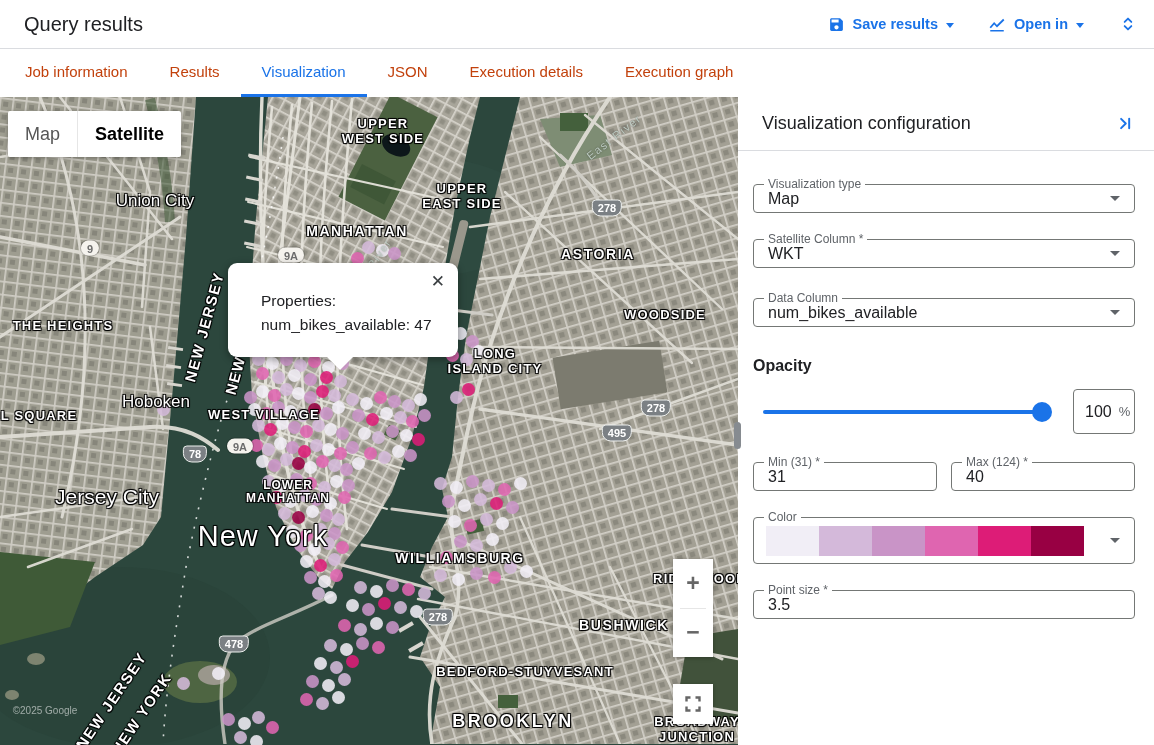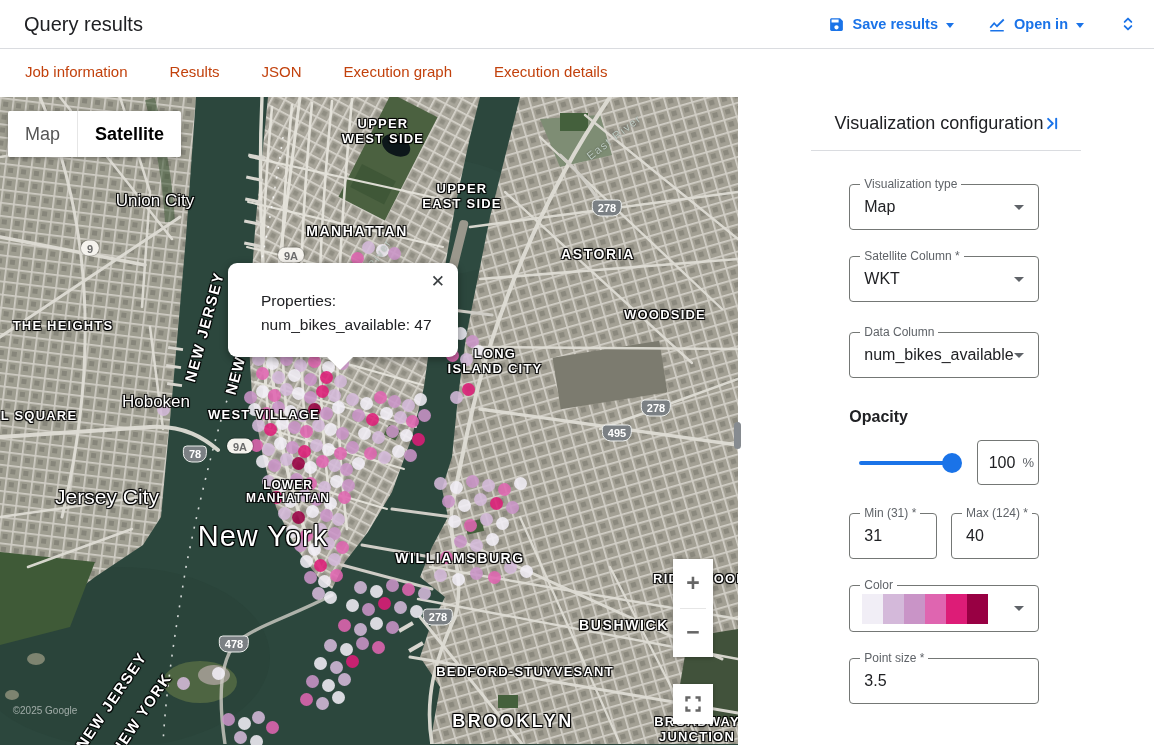--- a/index.html
+++ b/index.html
@@ -57,27 +57,27 @@
   
   .zoomctl { position:absolute; left:673px; top:462px; width:40px; height:98px; background:#fff; box-shadow:0 1px 4px rgba(0,0,0,.3); z-index:4; display:flex; flex-direction:column; }
   .zoomctl button { flex:1; border:none; background:#fff; font-size:23px; font-weight:700; color:#666; cursor:pointer; line-height:1; }
   .zoomctl .zdiv { height:1px; background:#e6e6e6; margin:0 7px; }
   .fsbtn { position:absolute; left:673px; top:587px; width:40px; height:40px; background:#fff; border:none; box-shadow:0 1px 4px rgba(0,0,0,.3); z-index:4; cursor:pointer; display:flex; align-items:center; justify-content:center; }
 
   
   .splitter { position:absolute; left:734px; top:325px; width:7px; height:27px; background:#868b90; border-radius:4px; z-index:6; cursor:col-resize; }
 
   
-  .panel { flex:1; background:#fff; display:flex; flex-direction:column;align-items:center; }
+  .panel { flex:1; background:#fff; display:flex; flex-direction:column; }
   .panel-header { height:54px; flex:0 0 54px; display:flex; align-items:center; padding:0 21px 0 24px; border-bottom:1px solid #dadce0; }
   .panel-title { font-size:18px; font-weight:400; color:#202124; }
   .panel-header .icon-btn { margin-left:auto; }
   .panel-body { padding:33px 19px 10px 15px; overflow:hidden; }
 
-  .ofield { position:relative; border:1px solid #747775; border-radius:4px; height:46px; display:flex; align-items:center; padding:0 14px; background:#fff; cursor:pointer; }
+  .ofield { position:relative; border:1px solid #747775; border-radius:4px; height:29px; display:flex; align-items:center; padding:0 14px; background:#fff; cursor:pointer; }
   .olabel { position:absolute; top:-8px; left:10px; background:#fff; padding:0 4px; font-size:12px; color:#5f6368; white-space:nowrap; }
   .ovalue { font-size:16px; color:#202124; }
   .oarrow { margin-left:auto; width:0; height:0; border-left:5px solid transparent; border-right:5px solid transparent; border-top:5.5px solid #5f6368; }
   .fgap26 { margin-top:26px; } .fgap30 { margin-top:30px; }
 
   .opacity-label { margin-top:30px; font-size:16px; font-weight:700; color:#202124; }
   .slider-row { margin-top:14px; display:flex; align-items:center; }
   .slider { flex:1; height:4px; background:#1a73e8; border-radius:2px; position:relative; margin:0 22px 0 10px; cursor:pointer; }
   .knob { position:absolute; top:50%; width:20px; height:20px; border-radius:50%; background:#1a73e8; transform:translate(-50%,-50%); }
   .pctbox { width:62px; height:45px; border:1px solid #747775; border-radius:4px; display:flex; align-items:center; padding:0 8px 0 11px; }
@@ -123,23 +123,24 @@
             <path d="M8 9.5 12 5.5 16 9.5"></path>
             <path d="M8 14.5 12 18.5 16 14.5"></path>
           </svg>
       </button>
     </div>
   </header>
 
   <nav class="tabs" id="tabs">
       <button class="tab">Job information</button>
       <button class="tab">Results</button>
+      <button class="tab active">Visualization</button>
       <button class="tab">JSON</button>
+      <button class="tab">Execution details</button>
       <button class="tab">Execution graph</button>
-      <button class="tab">Execution details</button>
     </nav>
 
   <div class="content">
 
     <div class="map" id="map">
       <svg class="base" width="738" height="647" viewBox="0 0 738 647" preserveAspectRatio="none">
         <defs>
           <pattern id="pn" width="13" height="13" patternUnits="userSpaceOnUse" patternTransform="rotate(7)">
             <rect width="13" height="13" fill="#9e9d90"></rect>
               <rect width="13" height="1.7" fill="#cfccc4"></rect>

